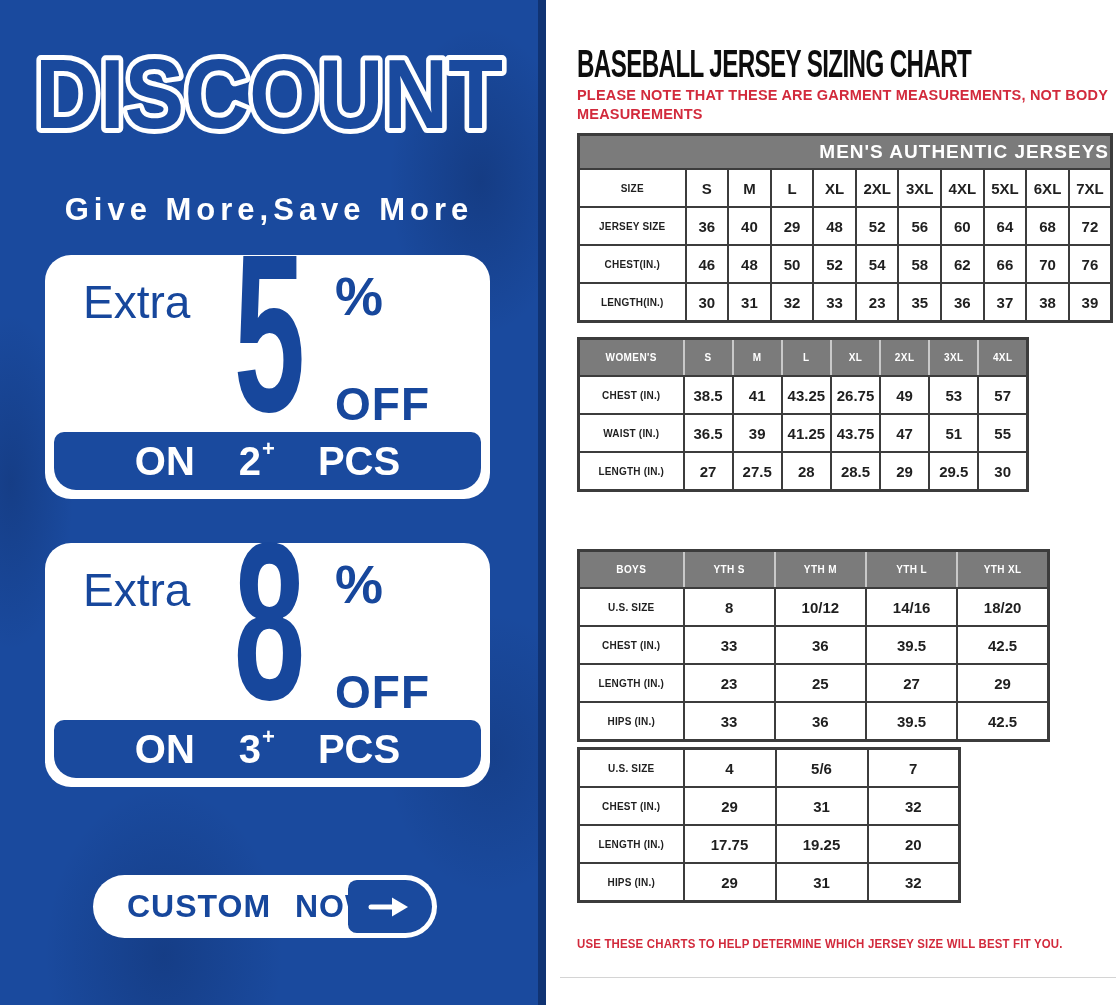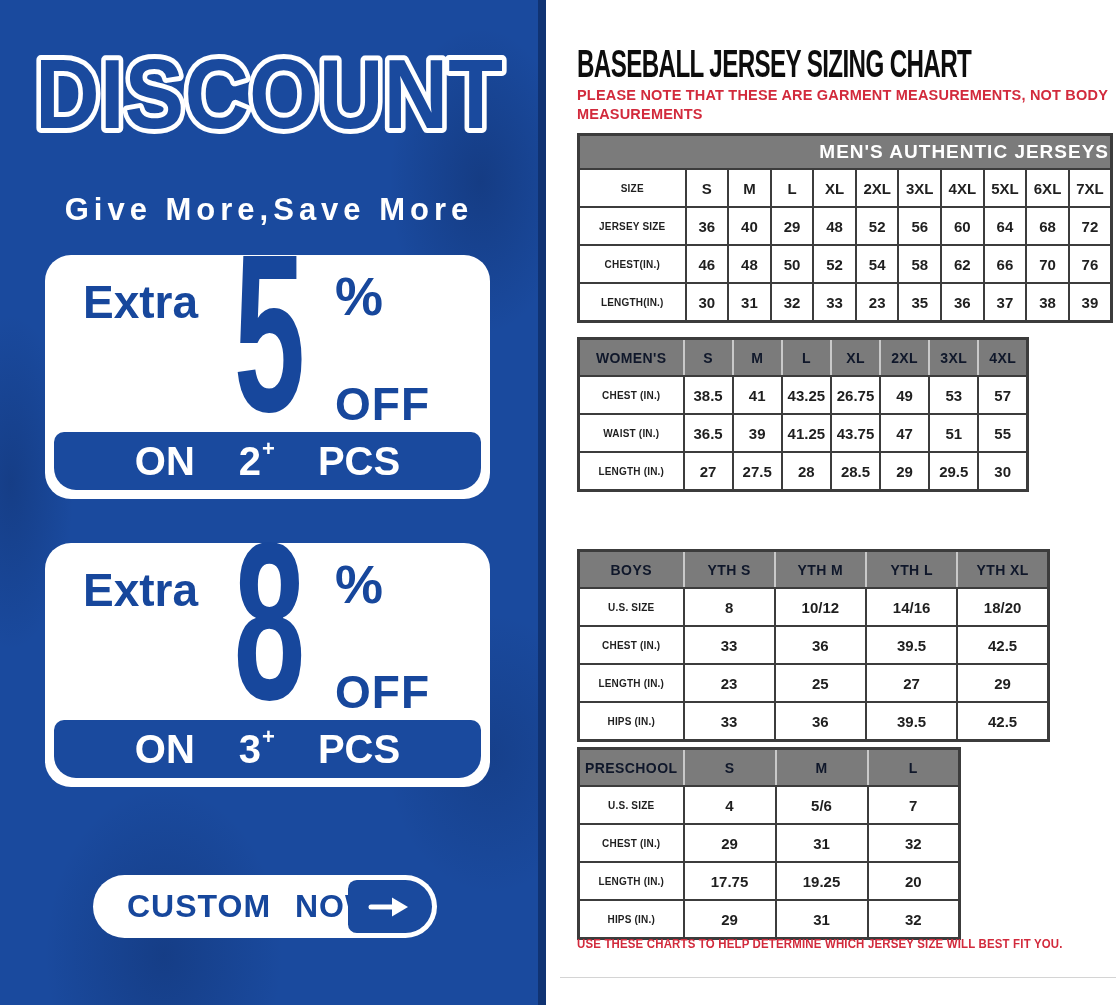--- a/index.html
+++ b/index.html
@@ -22,21 +22,21 @@
   .left-panel::after{content:"";position:absolute;right:0;top:0;bottom:0;width:8px;
     background:var(--blue-deep);opacity:.85;}
   .discount-svg{position:absolute;left:0;top:26px;}
   .subtitle{position:absolute;left:0;top:192px;width:538px;text-align:center;color:#fff;
     font-size:31px;font-weight:800;letter-spacing:5px;white-space:nowrap;}
 
   .offer{position:absolute;left:45px;width:445px;height:244px;background:#fff;
     border-radius:26px;}
   .offer-1{top:255px;}
   .offer-2{top:543px;}
-  .extra{position:absolute;left:38px;top:20px;font-size:46px;font-weight:700;color:var(--blue-text);}
+  .extra{position:absolute;left:38px;top:20px;font-size:46px;font-weight:400;color:var(--blue-text);}
   .num{position:absolute;left:112px;top:-34px;width:225px;text-align:center;line-height:1;
     font-size:225px;font-weight:800;color:var(--blue-text);
     transform:scaleX(.57);transform-origin:center top;}
   .pct{position:absolute;left:290px;top:10px;font-size:54px;font-weight:800;color:var(--blue-text);}
   .off{position:absolute;left:290px;top:122px;font-size:46px;font-weight:800;
     letter-spacing:1px;color:var(--blue-text);}
   .band{position:absolute;left:9px;right:9px;bottom:9px;height:58px;background:var(--blue);
     border-radius:10px 10px 22px 22px;display:flex;align-items:center;justify-content:center;
     gap:44px;color:#fff;font-size:40px;font-weight:800;}
   .band sup{font-size:22px;line-height:0;position:relative;top:-4px;left:1px;}
@@ -59,22 +59,22 @@
   .tbl-slot{position:absolute;left:0;}
   .slot-mens{top:133px;}
   .slot-womens{top:337px;}
   .slot-boys{top:549px;}
   .slot-preschool{top:747px;}
   .bottom-line{position:absolute;left:-17px;top:977px;width:556px;border-top:1px solid #d4d4d4;}
 
   table.tbl{border-collapse:collapse;table-layout:fixed;border:3px solid var(--line);background:#fff;}
   .tbl td,.tbl th{border:2px solid var(--line);text-align:center;vertical-align:middle;
     padding:2px 1px;color:#1f1f1f;overflow:hidden;}
-  .tbl th{background:var(--gray);color:#0f172a;border:2px solid #c9c9c9;
-    border-bottom-color:var(--line);height:31px;font-size:14px;font-weight:700;letter-spacing:.4px;}
+  .tbl th{background:var(--gray);color:#ffffff;border:2px solid #c9c9c9;
+    border-bottom-color:var(--line);height:31px;font-size:10px;font-weight:700;letter-spacing:.4px;}
   .tbl td{height:32px;font-size:15px;font-weight:700;}
   .tbl td.lbl{font-size:10px;letter-spacing:.2px;}
   .tbl td.banner-cell{background:var(--gray);color:#ffffff;font-size:19px;font-weight:700;
     letter-spacing:1px;height:28px;text-align:right;}
 </style>
 </head>
 <body>
 
 <div class="canvas">
 
@@ -304,26 +304,20 @@
     <div class="tbl-slot slot-preschool">
         <table class="tbl tbl-preschool" style="width: 381px;">
           <colgroup>
             <col style="width: 105px;">
             <col style="width: 92px;">
             <col style="width: 92px;">
             <col style="width: 92px;">
           </colgroup>
           <tbody>
             <tr>
-              <th>PRESCHOOL</th>
-              <th>S</th>
-              <th>M</th>
-              <th>L</th>
-            </tr>
-            <tr>
               <td class="lbl">U.S. SIZE</td>
               <td class="val">4</td>
               <td class="val">5/6</td>
               <td class="val">7</td>
             </tr>
             <tr>
               <td class="lbl">CHEST (IN.)</td>
               <td class="val">29</td>
               <td class="val">31</td>
               <td class="val">32</td>

